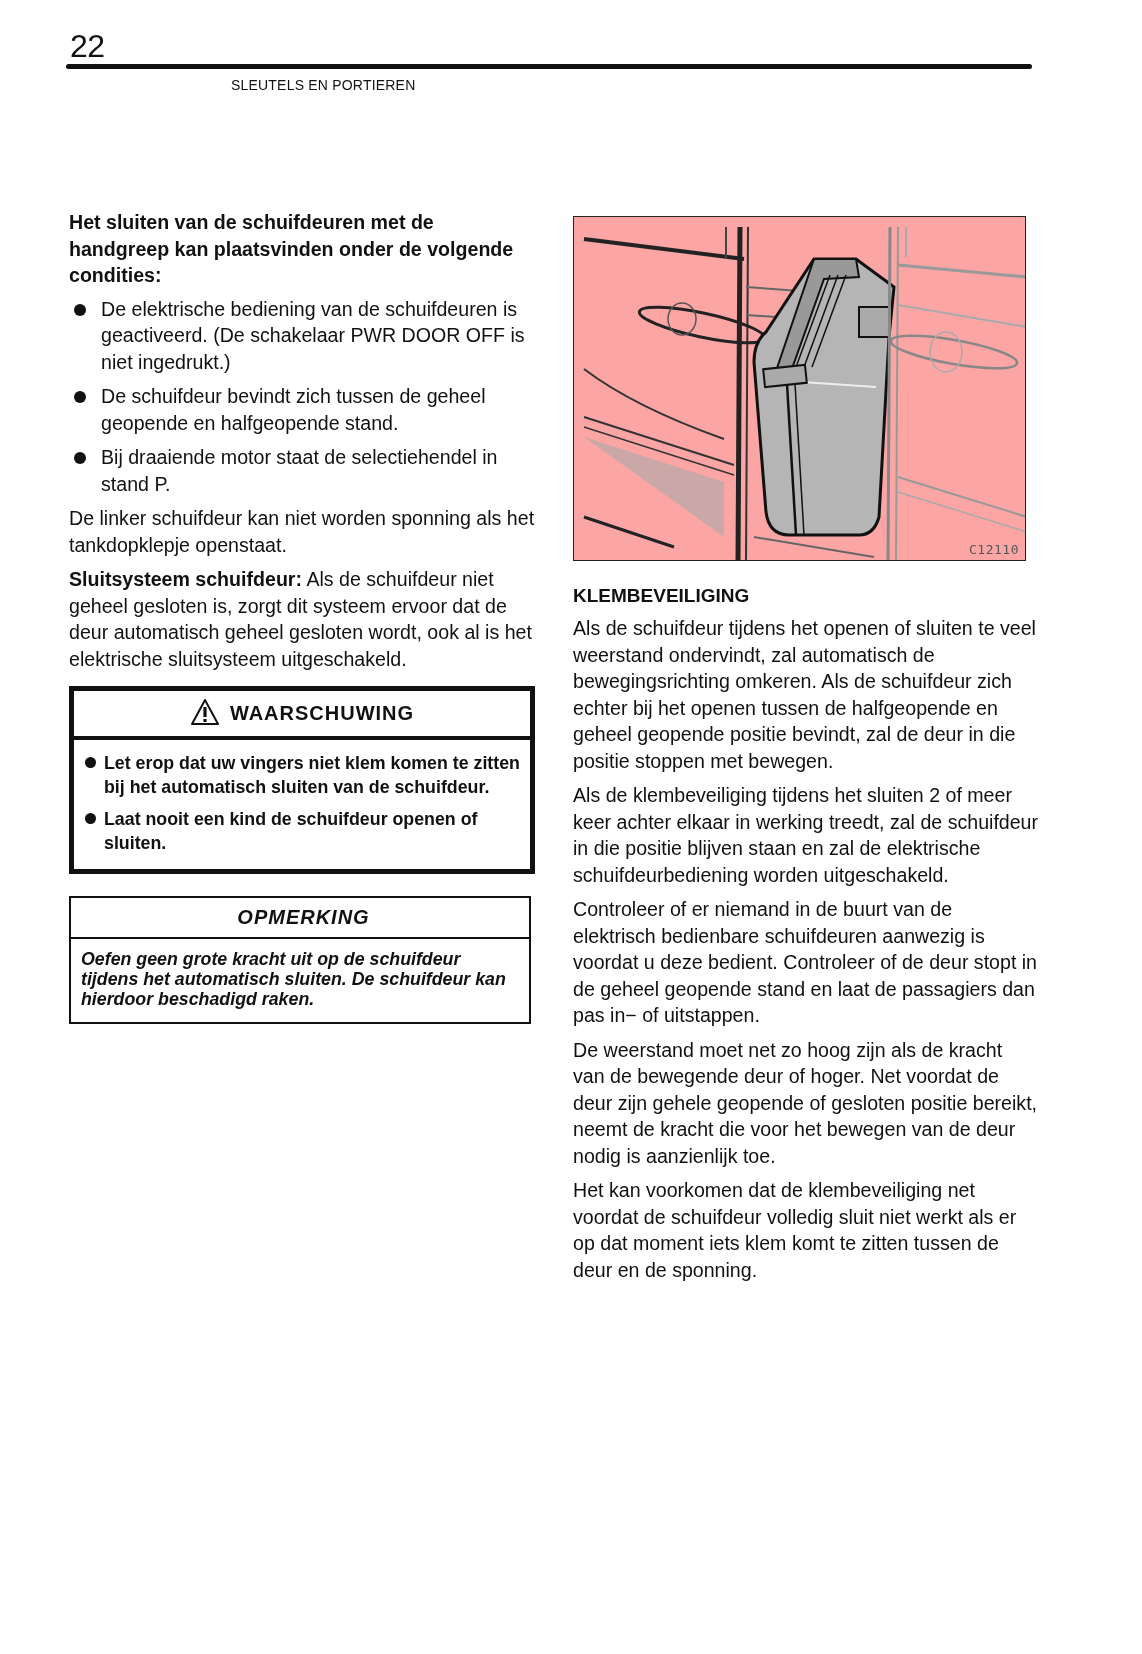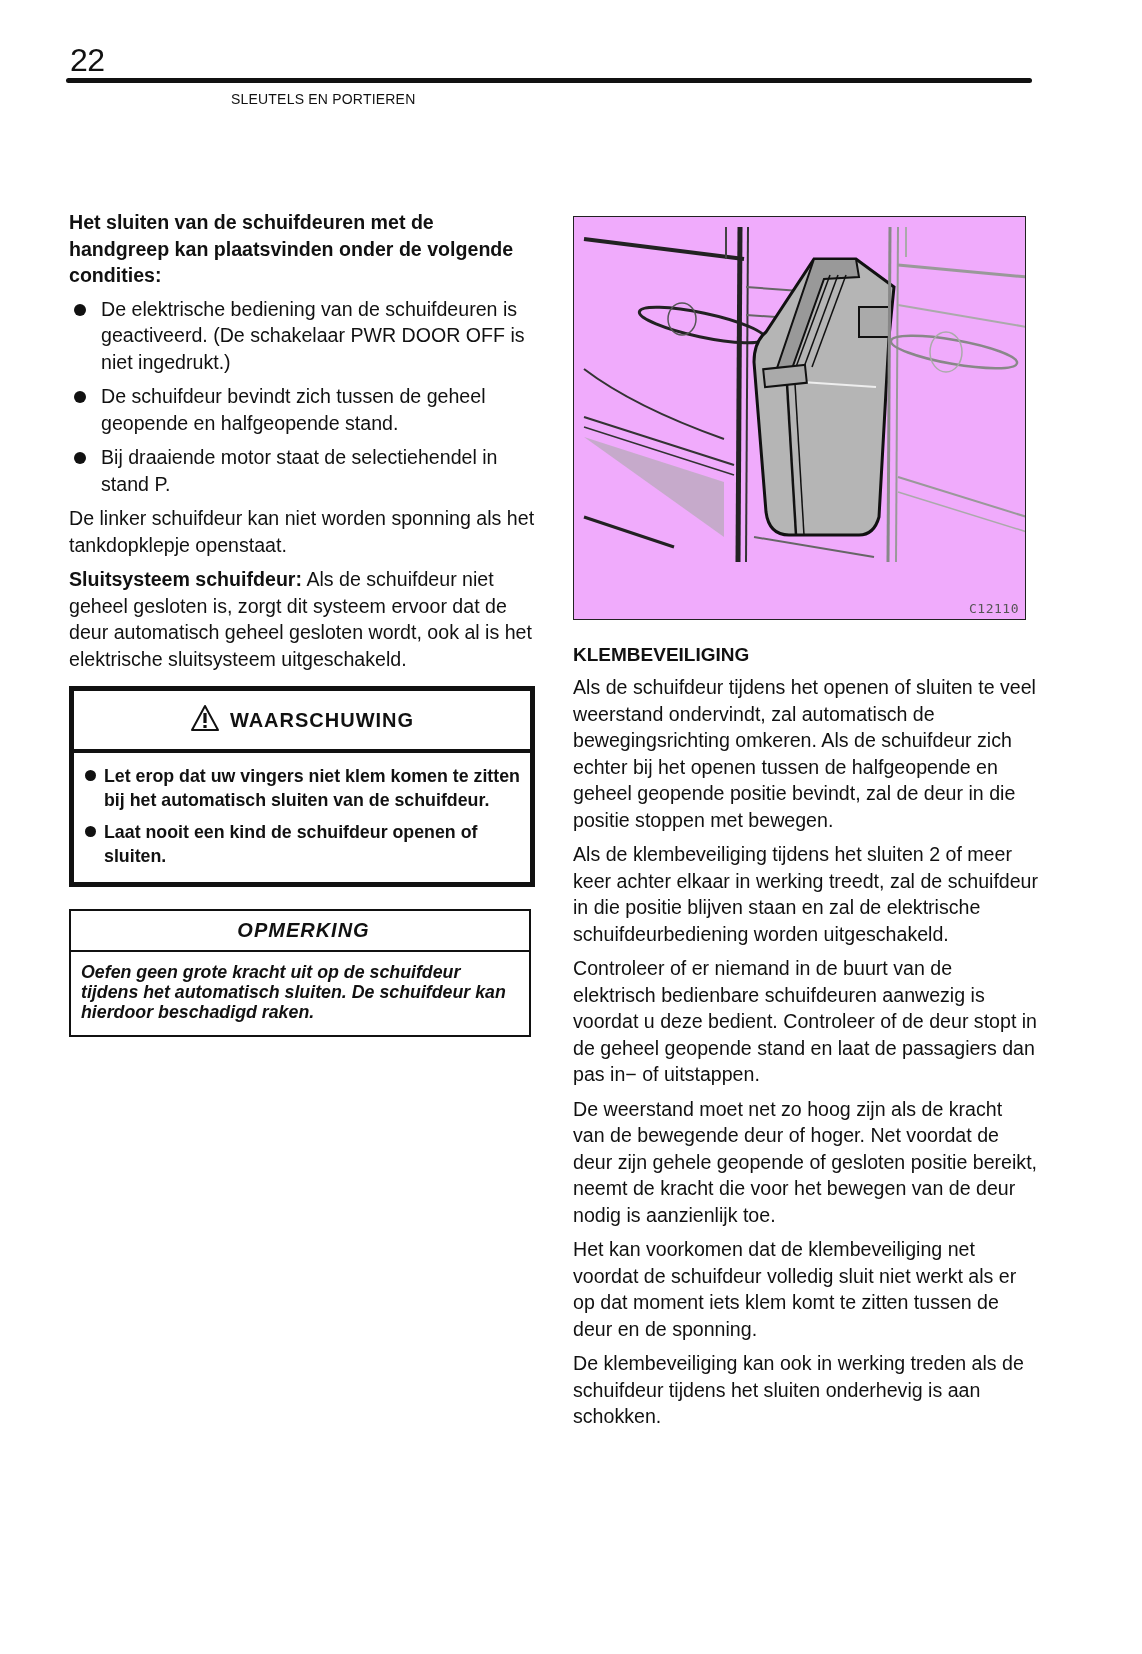--- a/index.html
+++ b/index.html
@@ -1,48 +1,48 @@
 <!DOCTYPE html>
 <html><head>
 <meta charset="utf-8">
 <style>
   * { box-sizing: border-box; margin: 0; padding: 0; }
   html, body { width: 1142px; height: 1654px; background: #ffffff; }
   body { position: relative; font-family: "Liberation Sans", "DejaVu Sans", sans-serif; color: #111; overflow: hidden; }
 
-  .header { position: absolute; left: 66px; top: 42px; width: 966px; height: 44px; }
+  .header { position: absolute; left: 66px; top: 28px; width: 966px; height: 44px; }
   .page-num { position: absolute; left: 4px; top: 0; font-size: 32px; line-height: 36px; font-weight: normal; letter-spacing: -0.5px; }
   .section-title { position: absolute; left: 165px; top: 10px; font-size: 14px; line-height: 22px; letter-spacing: 0.2px; margin-top: 36px; }
   .header-rule { position: absolute; left: 0; top: 36px; width: 966px; height: 5px; background: #111; border-radius: 3px; }
 
   .col-left { position: absolute; left: 69px; top: 209px; width: 466px; }
   .col-right { position: absolute; left: 573px; top: 216px; width: 466px; }
 
   p, .bullet-text { font-size: 19.6px; line-height: 26.5px; }
   .intro { font-weight: bold; margin-bottom: 7px; }
   .bullets { list-style: none; margin-bottom: 5px; }
   .bullets li { position: relative; padding-left: 32px; margin-bottom: 8px; }
   .bullets li .dot { position: absolute; left: 5px; top: 8px; width: 12px; height: 12px; border-radius: 50%; background: #111; }
   .para { margin-bottom: 8px; }
   .para b { font-weight: bold; }
 
   .warning-box { margin-top: 14px; width: 466px; border: 5px solid #111; border-right-width: 5px; }
-  .warning-head { height: 62px; border-bottom: 4px solid #111; display: flex; align-items: center; justify-content: center; gap: 10px; }
+  .warning-head { height: 49px; border-bottom: 4px solid #111; display: flex; align-items: center; justify-content: center; gap: 10px; }
   .warning-title { font-weight: bold; font-size: 20px; letter-spacing: 1px; }
   .warning-body { padding: 11px 6px 12px 10px; }
   .warning-body li { position: relative; padding-left: 20px; font-weight: bold; font-size: 17.8px; line-height: 24px; margin-bottom: 8px; list-style: none; }
   .warning-body li:last-child { margin-bottom: 2px; }
   .warning-body li .dot { position: absolute; left: 1px; top: 6px; width: 11px; height: 11px; border-radius: 50%; background: #111; }
 
   .note-box { margin-top: 22px; width: 462px; border: 2px solid #111; }
   .note-head { height: 41px; border-bottom: 2px solid #111; display: flex; align-items: center; justify-content: center; }
   .note-title { font-weight: bold; font-style: italic; font-size: 20px; letter-spacing: 1px; margin-left: 7px; }
   .note-body { padding: 10px 10px 13px 10px; font-weight: bold; font-style: italic; font-size: 17.8px; line-height: 20px; }
 
-  .figure { position: relative; width: 453px; height: 404px; border: 1.5px solid #222; background: #f0abfc; overflow: hidden; }
+  .figure { position: relative; width: 453px; height: 345px; border: 1.5px solid #222; background: #fca5a5; overflow: hidden; }
   .figure svg { position: absolute; left: 0; top: 0; }
   .fig-code { position: absolute; right: 6px; bottom: 3px; font-family: "DejaVu Sans Mono", monospace; font-size: 13px; color: #555; letter-spacing: 0.5px; }
 
   .subhead { margin-top: 22px; font-weight: bold; font-size: 19px; line-height: 26px; margin-bottom: 6px; }
 </style>
 </head>
 <body>
 
 <div class="header">
   <span class="page-num">22</span>
@@ -156,14 +156,13 @@
     <span class="fig-code">C12110</span>
   </div>
 
   <div class="subhead">KLEMBEVEILIGING</div>
 
   <p class="para">Als de schuifdeur tijdens het openen of sluiten te veel weerstand ondervindt, zal automatisch de bewegingsrichting omkeren. Als de schuifdeur zich echter bij het openen tussen de halfgeopende en geheel geopende positie bevindt, zal de deur in die positie stoppen met bewegen.</p>
   <p class="para">Als de klembeveiliging tijdens het sluiten 2 of meer keer achter elkaar in werking treedt, zal de schuifdeur in die positie blijven staan en zal de elektrische schuifdeurbediening worden uitgeschakeld.</p>
   <p class="para">Controleer of er niemand in de buurt van de elektrisch bedienbare schuifdeuren aanwezig is voordat u deze bedient. Controleer of de deur stopt in de geheel geopende stand en laat de passagiers dan pas in− of uitstappen.</p>
   <p class="para">De weerstand moet net zo hoog zijn als de kracht van de bewegende deur of hoger. Net voordat de deur zijn gehele geopende of gesloten positie bereikt, neemt de kracht die voor het bewegen van de deur nodig is aanzienlijk toe.</p>
   <p class="para">Het kan voorkomen dat de klembeveiliging net voordat de schuifdeur volledig sluit niet werkt als er op dat moment iets klem komt te zitten tussen de deur en de sponning.</p>
-  <p class="para">De klembeveiliging kan ook in werking treden als de schuifdeur tijdens het sluiten onderhevig is aan schokken.</p>
 </div>
 
 </body></html>

